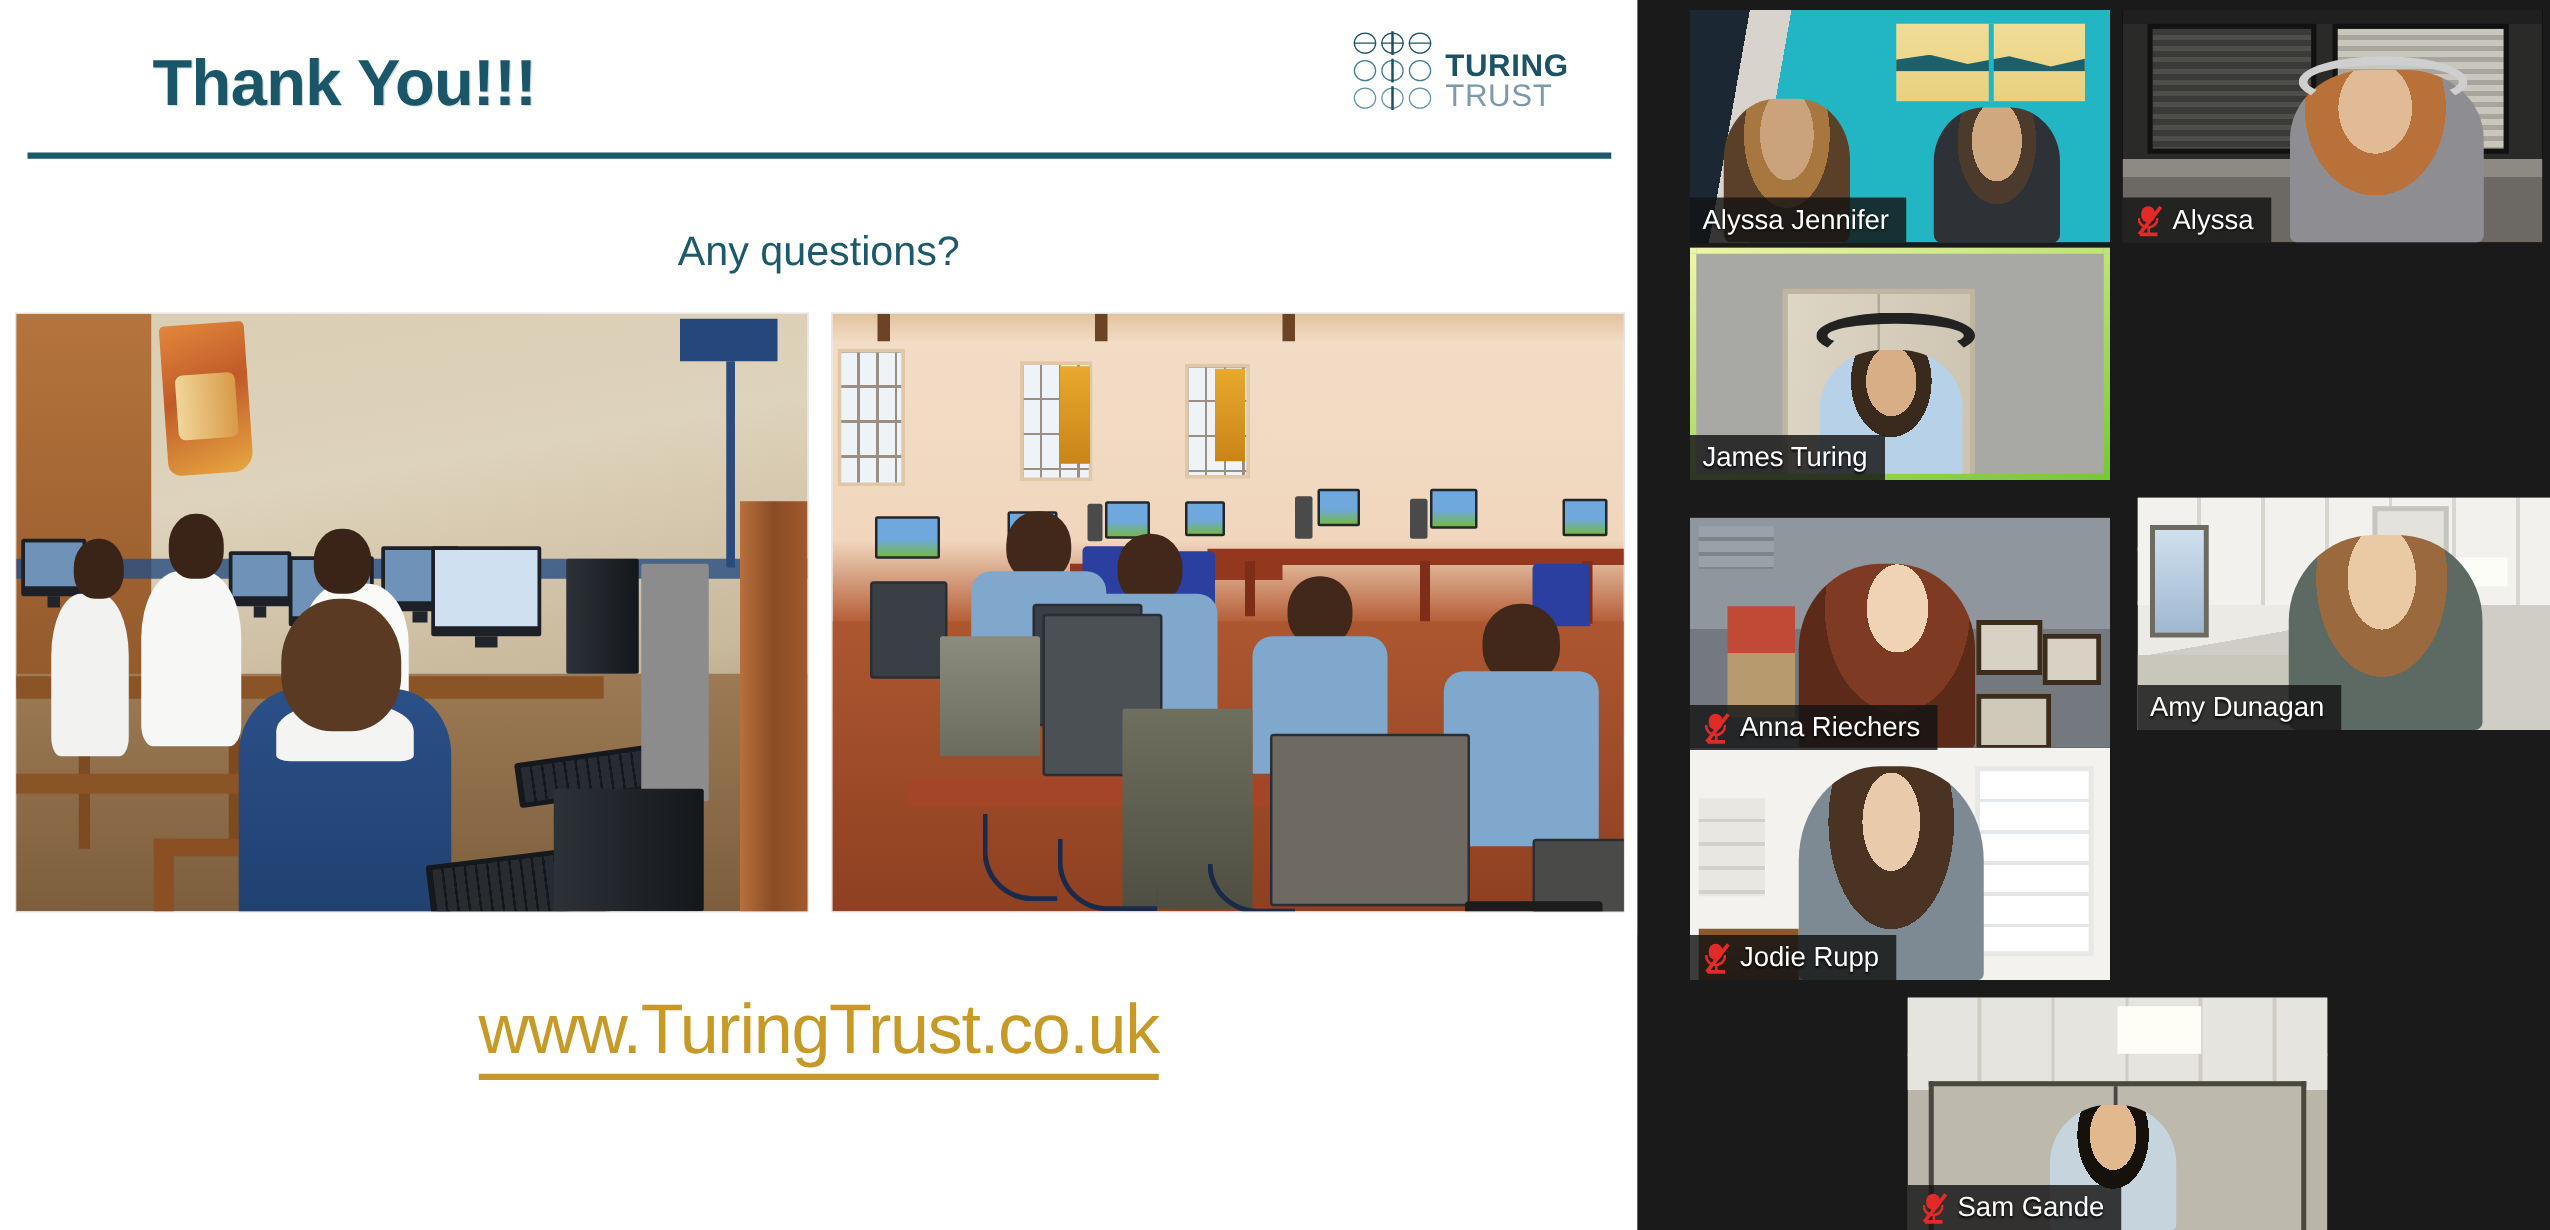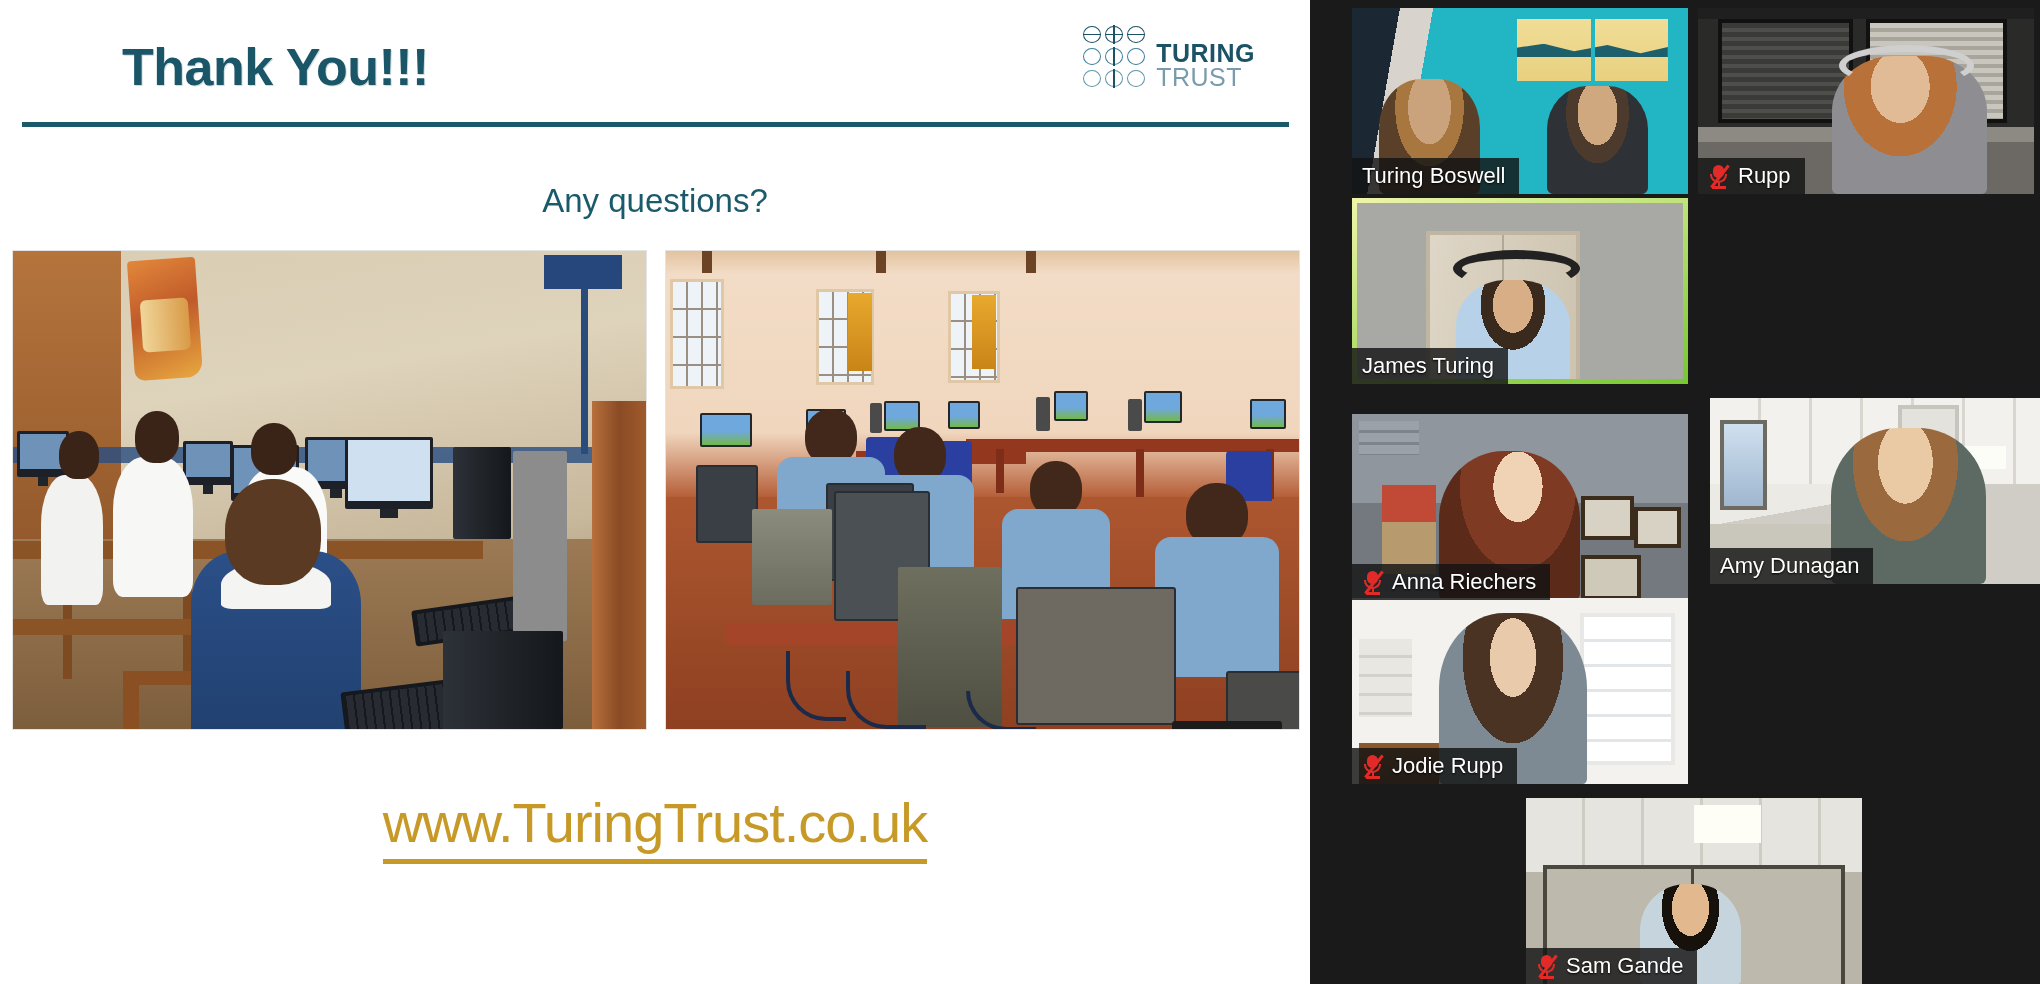--- a/index.html
+++ b/index.html
@@ -449,40 +449,40 @@
   <div class="filmstrip">
 
     <div class="tile" style="left:42px;  top:8px;   width:336px; height:186px;">
       <div class="feed f-alyssa">
         <span class="art"></span>
           <span class="plant"></span>
           <span class="p1h"></span>
           <span class="p2h"></span>
       </div>
       <div class="namebar">
-        <span class="nm">Turing Boswell</span>
+        <span class="nm">Alyssa Jennifer</span>
       </div>
     </div>
 
     <div class="tile" style="left:388px; top:8px;   width:336px; height:186px;">
       <div class="feed f-kelly">
         <span class="blind"></span>
           <span class="blind2"></span>
           <span class="pers"></span>
           <span class="hp"></span>
       </div>
       <div class="namebar">
         <span class="mic-muted">
           <span class="cap"></span>
             <span class="arc"></span>
             <span class="stem"></span>
             <span class="base"></span>
             <span class="slash"></span>
         </span>
-        <span class="nm">Rupp</span>
+        <span class="nm">Alyssa</span>
       </div>
     </div>
 
     <div class="tile active" style="left:42px;  top:198px; width:336px; height:186px;">
       <div class="feed f-james">
         <span class="ward"></span>
           <span class="pers"></span>
           <span class="hp"></span>
       </div>
       <span class="hilite"></span>

